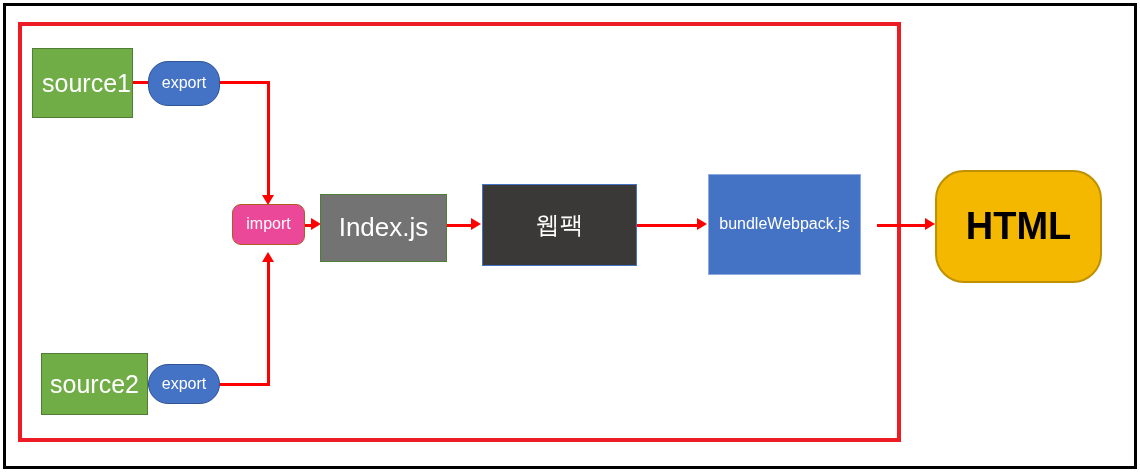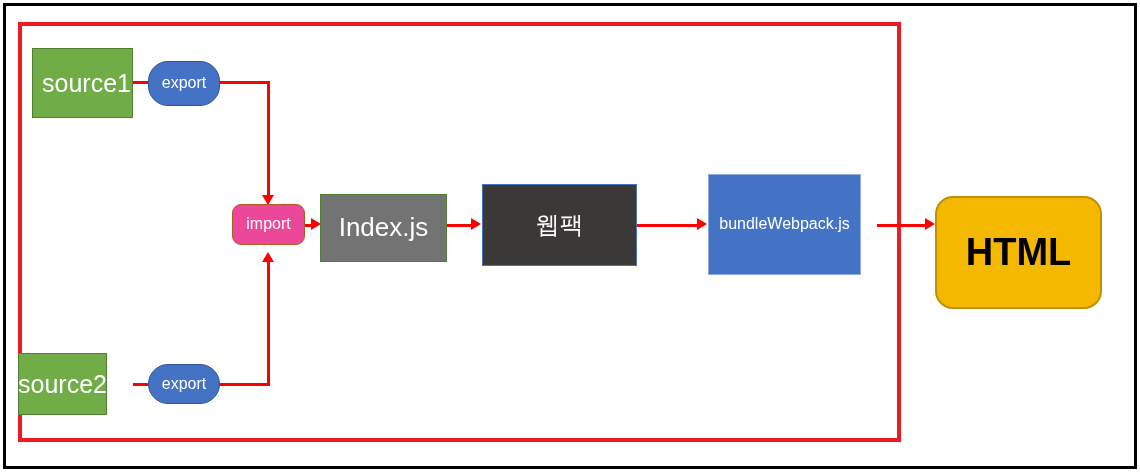--- a/index.html
+++ b/index.html
@@ -79,25 +79,24 @@
     font-size: 24px;
   }
   .node-bundle {
     background: #4472C4;
     border: 1px solid #8FAADC;
     font-size: 16px;
   }
   .node-html {
     background: #F5B800;
     border: 2px solid #BF9000;
-    border-radius: 18px;
+    border-radius: 29px;
     color: #000000;
     font-size: 38px;
     font-weight: bold;
-    margin-top: 26px;
   }
   
   .conn {
     position: absolute;
     background: #FF0000;
   }
   .conn-h { height: 3px; }
   .conn-v { width: 3px; }
   .arrow {
     position: absolute;
@@ -156,21 +155,21 @@
   <div class="arrow arrow-right" style="left:925px; top:218px;"></div>
 
   <div class="node node-source" style="left:32px; top:48px; width:101px; height:70px;padding-left:8px;">
     <span>source1</span>
   </div>
 
   <div class="node node-export" style="left:148px; top:61px; width:72px; height:45px;">
     <span>export</span>
   </div>
 
-  <div class="node node-source" style="left:18px; top:353px; width:89px; height:62px;text-align:right;">
+  <div class="node node-source" style="left:41px; top:353px; width:107px; height:62px;text-align:right;">
     <span>source2</span>
   </div>
 
   <div class="node node-export" style="left:148px; top:364px; width:72px; height:40px;">
     <span>export</span>
   </div>
 
   <div class="node node-import" style="left:232px; top:204px; width:73px; height:41px;">
     <span>import</span>
   </div>

